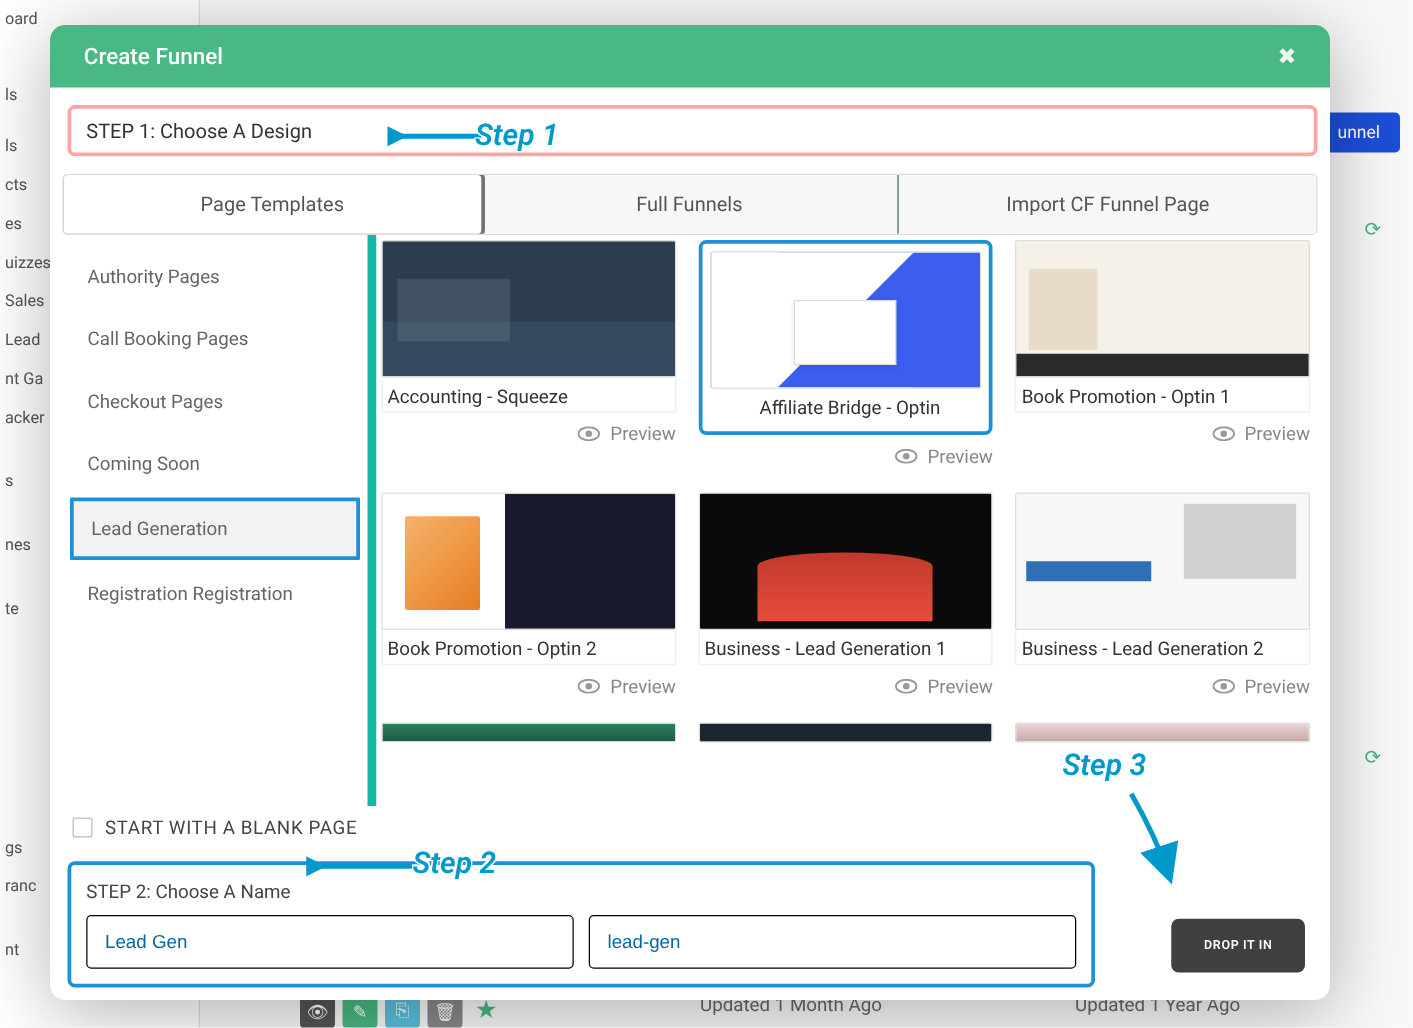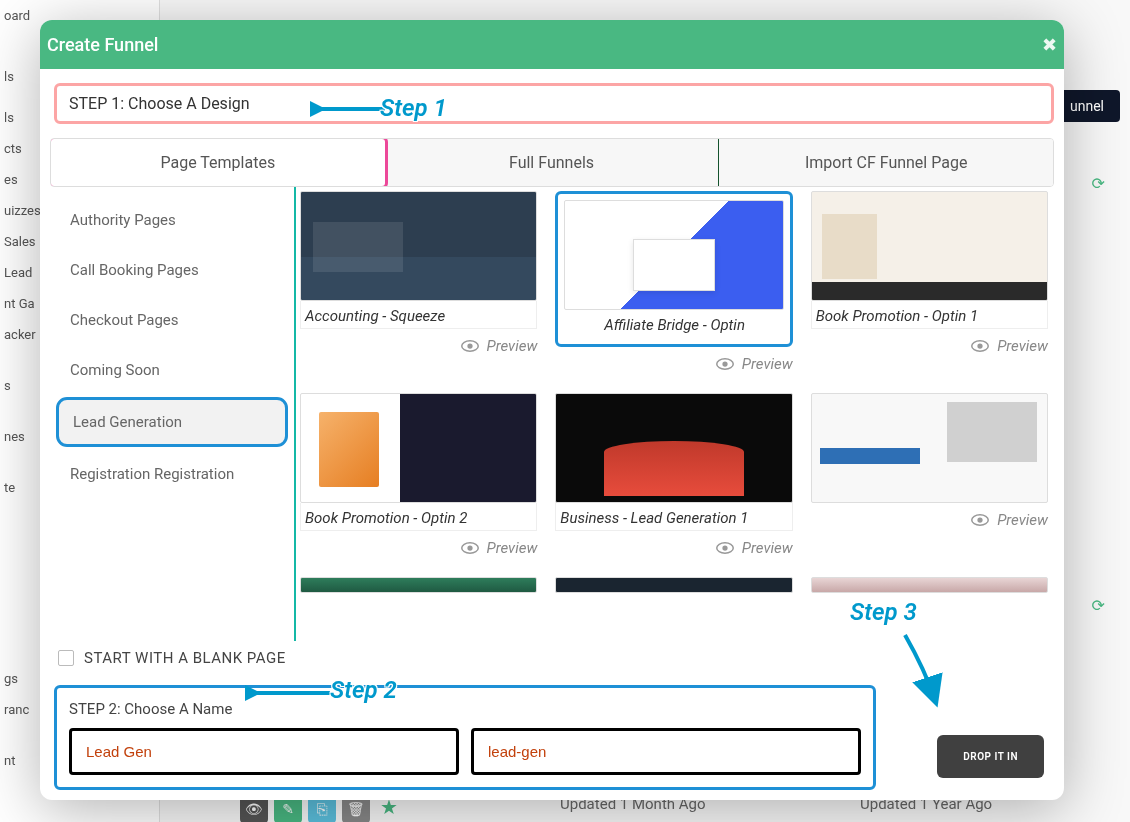--- a/index.html
+++ b/index.html
@@ -5,49 +5,49 @@
 * { box-sizing: border-box; margin: 0; padding: 0; }
 body { font-family: -apple-system, BlinkMacSystemFont, 'Segoe UI', Roboto, sans-serif; background: #f5f5f5; width: 1130px; height: 822px; overflow: hidden; position: relative; }
 
 
 .bg-sidebar { position: absolute; left: 0; top: 0; width: 160px; height: 100%; background: #fff; border-right: 1px solid #e0e0e0; }
 .bg-sidebar-item { padding: 8px 4px; font-size: 13px; color: #555; white-space: nowrap; overflow: hidden; }
 .bg-main { position: absolute; left: 160px; right: 0; top: 0; bottom: 0; background: #f8f8f8; }
 .bg-updated { position: absolute; font-size: 15px; color: #666; }
 .bg-updated.a { left: 560px; top: 795px; }
 .bg-updated.b { left: 860px; top: 795px; }
-.bg-btn-green { position: absolute; right: 10px; top: 90px; background: #0f172a; color: #fff; padding: 8px 16px; border-radius: 4px; font-size: 14px; }
+.bg-btn-green { position: absolute; right: 10px; top: 90px; background: #1d4ed8; color: #fff; padding: 8px 16px; border-radius: 4px; font-size: 14px; }
 .bg-refresh { position: absolute; right: 25px; color: #49b882; font-size: 16px; }
 .bg-action-btns { position: absolute; left: 240px; top: 795px; display: flex; gap: 6px; }
 .bg-action-btn { width: 28px; height: 28px; border-radius: 4px; display: flex; align-items: center; justify-content: center; color: #fff; font-size: 14px; }
 
 
 .modal { position: absolute; left: 40px; top: 20px; width: 1024px; height: 780px; background: #fff; border-radius: 12px; box-shadow: 0 10px 60px rgba(0,0,0,0.3); overflow: hidden; display: flex; flex-direction: column; }
-.modal-header { background: #49b882; color: #fff; padding: 14px 7px; display: flex; justify-content: space-between; align-items: center; }
+.modal-header { background: #49b882; color: #fff; padding: 14px 27px; display: flex; justify-content: space-between; align-items: center; }
 .modal-title { font-size: 18px; font-weight: 500; }
 .modal-close { font-size: 18px; cursor: pointer; opacity: 0.9; }
 .modal-body { flex: 1; padding: 14px 10px 10px 10px; overflow: hidden; display: flex; flex-direction: column; }
 
 
 .step1-box { border: 3px solid #fca5a5; border-radius: 6px; padding: 8px 12px; display: inline-block; margin-left: 4px; margin-bottom: 14px; font-size: 16px; color: #333; }
 
 
 .tabs { display: flex; border: 1px solid #ddd; border-radius: 4px; overflow: hidden; margin-bottom: 0; }
 .tab { flex: 1; text-align: center; padding: 14px 0; font-size: 16px; color: #555; background: #f7f7f7; border-right: 1px solid #14532d; cursor: pointer; }
 .tab:last-child { border-right: none; }
 .tab.active { background: #fff; }
-.tab.hl { border: 3px solid #ec4899; border-radius: 6px; margin: -3px; z-index: 2; background: #fff; }
+.tab.hl { border: 3px solid #737373; border-radius: 6px; margin: -3px; z-index: 2; background: #fff; }
 
 
 .template-area { display: flex; flex: 1; overflow: hidden; }
 .cat-list { width: 244px; padding-top: 8px; }
 .cat-item { padding: 16px 20px; font-size: 15px; color: #666; cursor: pointer; }
 .cat-item.active { background: #f2f2f2; }
-.cat-item.hl { border: 3px solid #1e90d6; border-radius: 11px; margin: 2px 6px; padding: 13px 14px; }
-.template-grid-wrapper { flex: 1; overflow-y: auto; padding: 4px 0 0 4px; border-left: 2px solid #14b8a6; font-style: italic; }
+.cat-item.hl { border: 3px solid #1e90d6; border-radius: 1px; margin: 2px 6px; padding: 13px 14px; }
+.template-grid-wrapper { flex: 1; overflow-y: auto; padding: 4px 0 0 4px; border-left: 7px solid #14b8a6; }
 .template-grid { display: grid; grid-template-columns: repeat(3, 1fr); gap: 12px 18px; padding-right: 6px; }
 .tcard { display: flex; flex-direction: column; }
 .tcard.selected .thumb-wrap { border: 3px solid #1e90d6; border-radius: 6px; padding: 6px; }
 .thumb-wrap { border-radius: 4px; }
 .thumb { width: 100%; height: 110px; border: 1px solid #ddd; border-radius: 2px; position: relative; overflow: hidden; }
 .tname { padding: 6px 4px 2px 4px; font-size: 15px; color: #333; border: 1px solid #eee; border-top: none; min-height: 28px; }
 .tcard.selected .tname { border: none; margin-left: 36px; }
 .preview-row { display: flex; justify-content: flex-end; align-items: center; gap: 8px; padding: 8px 0; color: #888; font-size: 15px; }
 .eye-icon { width: 18px; height: 12px; display: inline-block; }
 
@@ -70,21 +70,21 @@
 .th-partial-b { background: #1a2530; height: 16px; }
 .th-partial-c { background: linear-gradient(180deg, #e8d5d5, #c8a8a8); height: 16px; }
 
 
 .step2-zone { border: 3px solid #1e90d6; border-radius: 6px; padding: 12px; margin: 10px 4px 0 4px; }
 .blank-row { display: flex; align-items: center; gap: 10px; margin: 8px 4px 4px 8px; }
 .checkbox { width: 16px; height: 16px; border: 1px solid #bbb; border-radius: 2px; }
 .blank-label { font-size: 15px; color: #444; letter-spacing: 0.5px; }
 .step2-label { font-size: 15px; color: #444; margin-bottom: 10px; }
 .step2-inputs { display: flex; gap: 12px; }
-.step2-inputs input { flex: 1; padding: 12px 14px; border: 3px solid #000000; border-radius: 4px; font-size: 15px; color: #c2410c; outline: none; }
+.step2-inputs input { flex: 1; padding: 12px 14px; border: 1px solid #000000; border-radius: 4px; font-size: 15px; color: #0369a1; outline: none; }
 
 
 .drop-btn { position: absolute; right: 20px; bottom: 22px; background: #404040; color: #fff; padding: 16px 26px; border-radius: 6px; font-size: 10px; font-weight: 600; letter-spacing: 0.5px; cursor: pointer; }
 
 
 .annot { position: absolute; pointer-events: none; }
 .annot-label { color: #0099cc; font-size: 24px; font-weight: 600; text-shadow: -1px -1px 0 #fff, 1px -1px 0 #fff, -1px 1px 0 #fff, 1px 1px 0 #fff; font-style: italic; }
 .annot-arrow { stroke: #0099cc; stroke-width: 4; fill: #0099cc; }
 </style>
 </head>
@@ -209,20 +209,21 @@
                 <svg class="eye-icon" viewBox="0 0 24 16">
                   <ellipse cx="12" cy="8" rx="11" ry="7" fill="none" stroke="#999" stroke-width="2"></ellipse>
                   <circle cx="12" cy="8" r="3.5" fill="#999"></circle>
                 </svg>
                 <span>Preview</span>
               </div>
             </div>
             <div class="tcard">
               <div class="thumb-wrap">
                 <div class="thumb th-biz2"></div>
+                <div class="tname">Business - Lead Generation 2</div>
               </div>
               <div class="preview-row">
                 <svg class="eye-icon" viewBox="0 0 24 16">
                   <ellipse cx="12" cy="8" rx="11" ry="7" fill="none" stroke="#999" stroke-width="2"></ellipse>
                   <circle cx="12" cy="8" r="3.5" fill="#999"></circle>
                 </svg>
                 <span>Preview</span>
               </div>
             </div>
             <div class="tcard">

